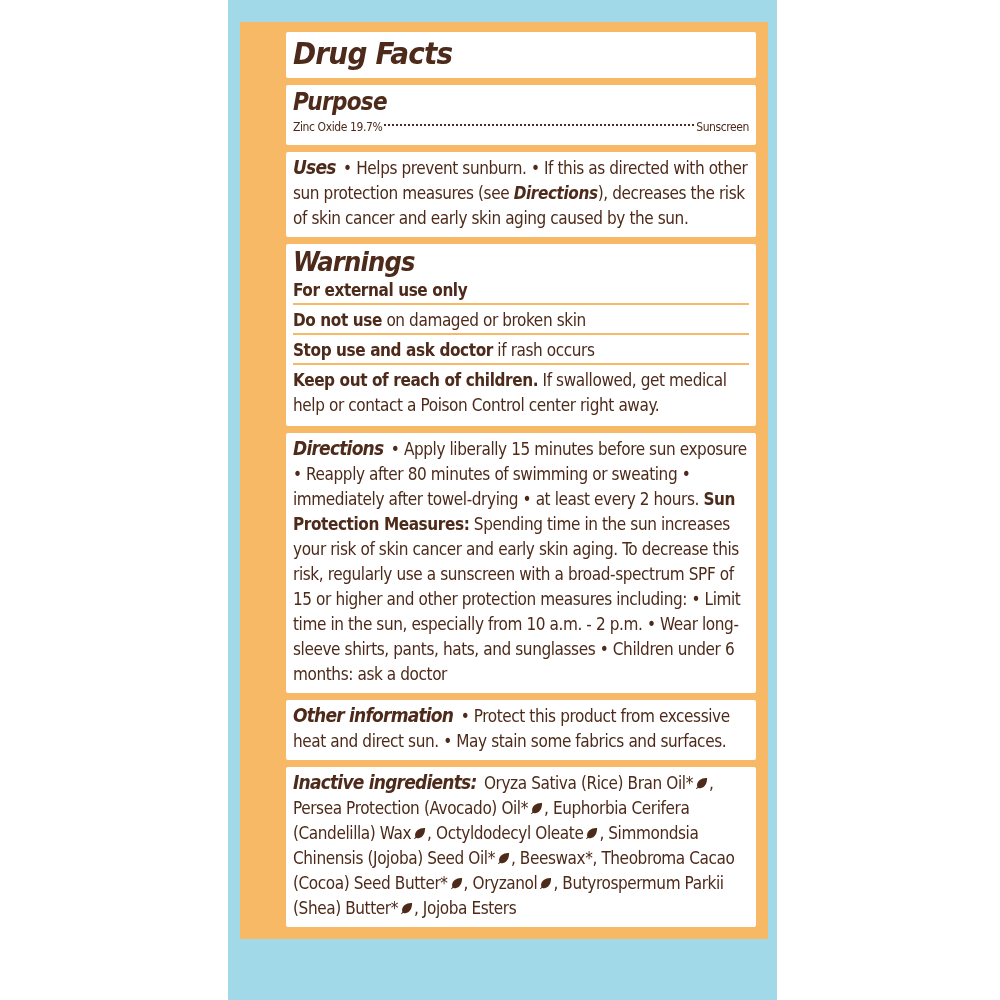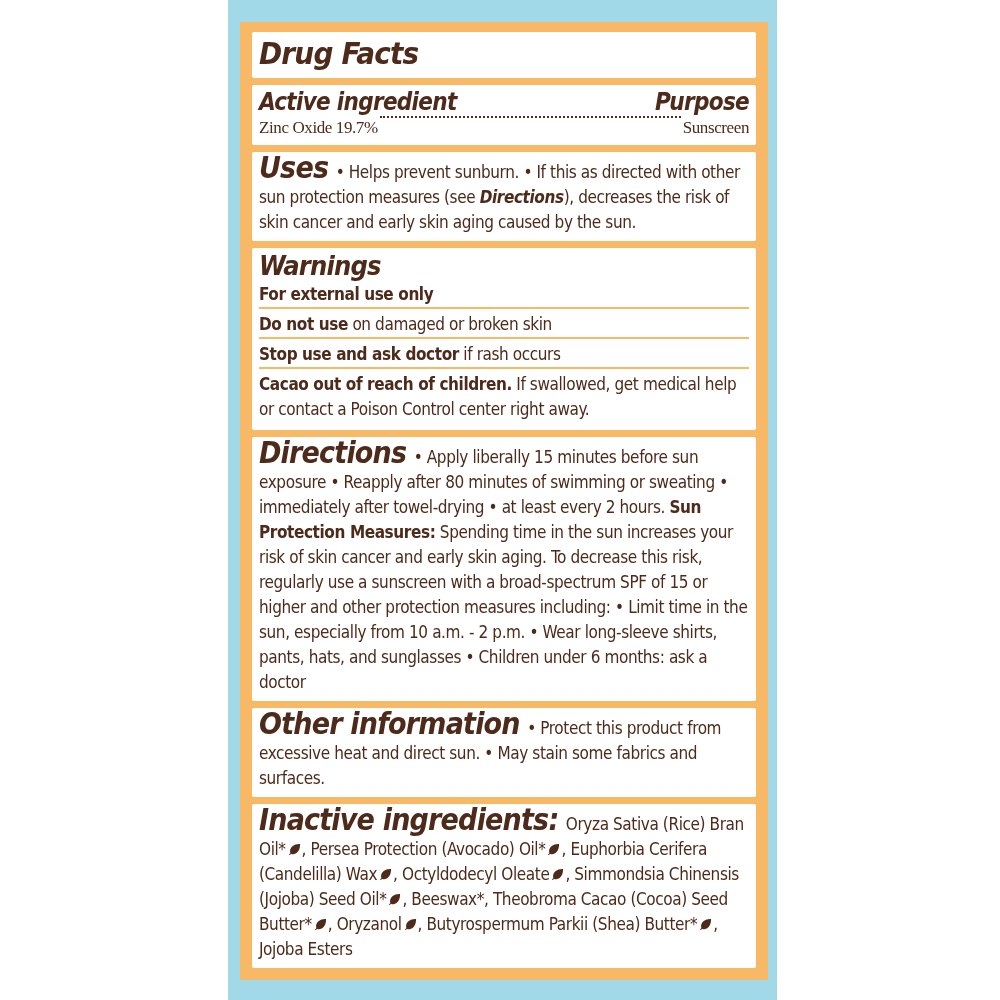--- a/index.html
+++ b/index.html
@@ -30,23 +30,24 @@
     flex-direction:column;
     row-gap:7px;
   }
   .box{
     background:var(--white);
     border-radius:2px;
     padding:3px 7px 6px 7px;
     font-size:17px;
     line-height:25px;
     letter-spacing:-0.4px;
+    margin-left:34px;
   }
   .box .h{
-    font-size:30px;
+    font-size:19px;
     font-weight:bold;
     font-style:italic;
     letter-spacing:-0.8px;
     padding-right:3px;
   }
   .box .b{font-weight:bold;}
   .box .bi{font-weight:bold;font-style:italic;}
   .title-box{padding:4px 7px 8px 7px;}
   .drug-facts{
     font-size:31px;
@@ -59,25 +60,24 @@
     display:flex;
     justify-content:space-between;
     font-size:24px;
     font-weight:bold;
     font-style:italic;
     letter-spacing:-0.7px;
     line-height:28px;
   }
   .active-row{
     display:flex;
-    align-items:flex-start;
-    font-size:17px;
+    align-items:center;
+    font-size:12px;
     line-height:23px;
     letter-spacing:-0.4px;
-    font-family:Liberation Serif, serif;
   }
   .leader{
     flex:1;
     border-bottom:2px dotted var(--brown);
     margin:0 2px 5px 2px;
   }
   .warn-line{padding:1px 0 2px 0;}
   .warn-rule{
     border-bottom:2px solid var(--orange);
     padding-bottom:0;
@@ -103,38 +103,37 @@
 
 <div class="panel">
   <div class="label">
 
     <div class="box title-box">
       <div class="drug-facts">Drug Facts</div>
     </div>
 
     <div class="box">
       <div class="active-head">
-        <span>Active ingredient</span>
         <span>Purpose</span>
       </div>
       <div class="active-row">
         <span>Zinc Oxide 19.7%</span>
         <span class="leader"></span>
         <span>Sunscreen</span>
       </div>
     </div>
 
     <div class="box"><span class="h">Uses</span><span> • Helps prevent sunburn. • If this as directed with other sun protection measures (see </span><span class="bi">Directions</span><span>), decreases the risk of skin cancer and early skin aging caused by the sun.</span></div>
 
     <div class="box">
       <div class="warnings-title">Warnings</div>
       <div class="warn-line warn-rule"><span class="b">For external use only</span></div>
       <div class="warn-line warn-rule"><span class="b">Do not use</span><span> on damaged or broken skin</span></div>
       <div class="warn-line warn-rule"><span class="b">Stop use and ask doctor</span><span> if rash occurs</span></div>
-      <div class="warn-line"><span class="b">Cacao out of reach of children.</span><span> If swallowed, get medical help or contact a Poison Control center right away.</span></div>
+      <div class="warn-line"><span class="b">Keep out of reach of children.</span><span> If swallowed, get medical help or contact a Poison Control center right away.</span></div>
     </div>
 
     <div class="box"><span class="h">Directions</span><span> • Apply liberally 15 minutes before sun exposure • Reapply after 80 minutes of swimming or sweating • immediately after towel-drying • at least every 2 hours. </span><span class="b">Sun Protection Measures:</span><span> Spending time in the sun increases your risk of skin cancer and early skin aging. To decrease this risk, regularly use a sunscreen with a broad-spectrum SPF of 15 or higher and other protection measures including: • Limit time in the sun, especially from 10 a.m. - 2 p.m. • Wear long-sleeve shirts, pants, hats, and sunglasses • Children under 6 months: ask a doctor</span></div>
 
     <div class="box"><span class="h">Other information</span><span> • Protect this product from excessive heat and direct sun. • May stain some fabrics and surfaces.</span></div>
 
     <div class="box"><span class="h">Inactive ingredients:</span><span> Oryza Sativa (Rice) Bran Oil*</span><svg class="leaf-icon" viewBox="0 0 20 20">
           <path d="M18.6 1.6 C10 1 3.6 5.8 3.2 12.4 C3.1 13.6 3.3 14.7 3.7 15.5 C2.6 16.5 1.9 17.5 1.6 18.4 L3.1 18.4 C3.4 17.7 3.9 17 4.6 16.4 C5.7 17 7 17.3 8.4 17.2 C14.8 16.7 18.6 10.4 18.6 1.6 Z"></path>
         </svg><span>, Persea Protection (Avocado) Oil*</span><svg class="leaf-icon" viewBox="0 0 20 20">
           <path d="M18.6 1.6 C10 1 3.6 5.8 3.2 12.4 C3.1 13.6 3.3 14.7 3.7 15.5 C2.6 16.5 1.9 17.5 1.6 18.4 L3.1 18.4 C3.4 17.7 3.9 17 4.6 16.4 C5.7 17 7 17.3 8.4 17.2 C14.8 16.7 18.6 10.4 18.6 1.6 Z"></path>

